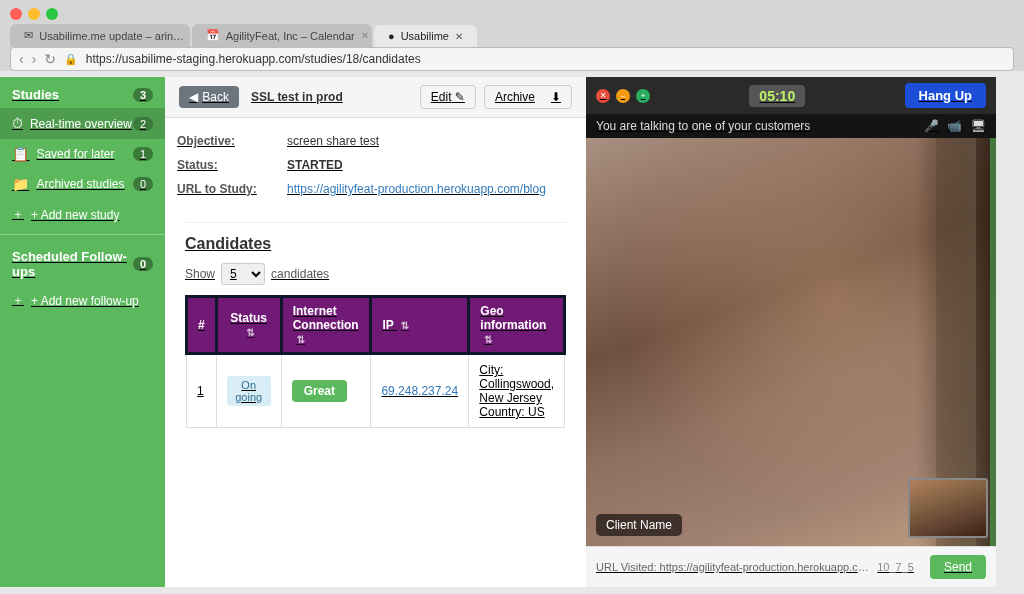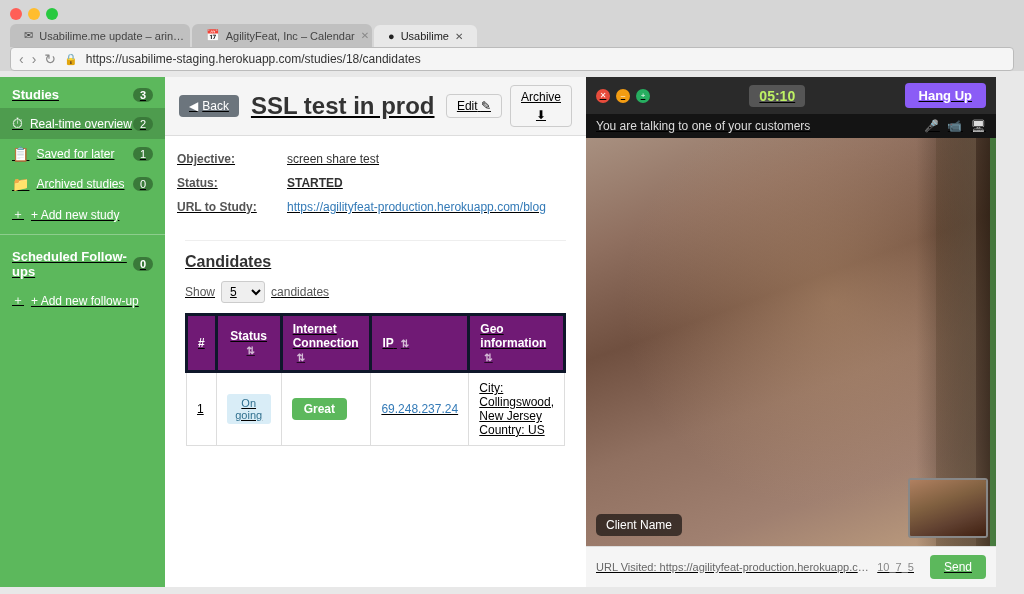--- a/index.html
+++ b/index.html
@@ -36,25 +36,25 @@
     .sidebar-add { display: flex; align-items: center; gap: 7px; padding: 7px 12px; color: #fff; font-size: 12px; cursor: pointer; }
     .sidebar-divider { border-top: 1px solid rgba(255,255,255,0.3); margin: 4px 0; }
     .scheduled-header { color: #fff; font-weight: bold; font-size: 13px; padding: 10px 12px 6px; display: flex; justify-content: space-between; align-items: center; }
 
     
     .content-area { flex: 1; background: #fff; display: flex; flex-direction: column; overflow: hidden; }
 
     
     .top-bar { background: #f5f5f5; border-bottom: 1px solid #ddd; padding: 8px 14px; display: flex; align-items: center; justify-content: space-between; }
     .back-btn { background: #6c757d; color: #fff; border: none; border-radius: 4px; padding: 4px 10px; font-size: 12px; cursor: pointer; display: flex; align-items: center; gap: 4px; }
-    .study-title { font-size: 24px; font-weight: bold; color: #333; margin-left: 12px; }
+    .study-title { font-size: 12px; font-weight: bold; color: #333; margin-left: 12px; }
     .top-bar-left { display: flex; align-items: center; }
     .top-bar-right { display: flex; align-items: center; gap: 8px; }
     .edit-btn { background: #f5f5f5; border: 1px solid #ccc; border-radius: 4px; padding: 4px 10px; font-size: 12px; cursor: pointer; }
-    .archive-btn { background: #f5f5f5; border: 1px solid #ccc; border-radius: 4px; padding: 4px 10px; font-size: 12px; cursor: pointer; display: flex; align-items: center; gap: 4px; flex-direction: column; }
+    .archive-btn { background: #f5f5f5; border: 1px solid #ccc; border-radius: 4px; padding: 4px 10px; font-size: 12px; cursor: pointer; display: flex; align-items: center; gap: 16px; }
 
     
     .study-details { padding: 16px 12px; background: #fff; }
     .detail-row { display: flex; margin-bottom: 10px; align-items: flex-start; }
     .detail-label { width: 110px; font-weight: bold; color: #555; font-size: 12px; }
     .detail-value { color: #333; font-size: 12px; }
     .detail-value.bold { font-weight: bold; }
     .detail-value a { color: #337ab7; text-decoration: none; }
 
     
@@ -79,21 +79,21 @@
     .ip-link { color: #337ab7; text-decoration: none; }
 
     
     .video-panel { width: 410px; background: #333; flex-shrink: 0; display: flex; flex-direction: column; position: relative; }
     .video-controls-top { display: flex; align-items: center; justify-content: space-between; padding: 6px 10px; background: #2a2a2a; }
     .video-dots { display: flex; gap: 6px; }
     .vdot-red { width: 14px; height: 14px; border-radius: 50%; background: #e74c3c; display: flex; align-items: center; justify-content: center; }
     .vdot-yellow { width: 14px; height: 14px; border-radius: 50%; background: #f39c12; display: flex; align-items: center; justify-content: center; }
     .vdot-green { width: 14px; height: 14px; border-radius: 50%; background: #27ae60; display: flex; align-items: center; justify-content: center; }
     .timer-box { background: #555; color: #bef264; padding: 3px 10px; border-radius: 4px; font-size: 14px; font-weight: bold; }
-    .hangup-btn { background: #8b5cf6; color: #fff; border: none; border-radius: 4px; padding: 5px 14px; font-size: 13px; font-weight: bold; cursor: pointer; }
+    .hangup-btn { background: #1d4ed8; color: #fff; border: none; border-radius: 4px; padding: 5px 14px; font-size: 13px; font-weight: bold; cursor: pointer; }
     .video-status-bar { background: rgba(0,0,0,0.6); color: #ddd; font-size: 12px; padding: 5px 10px; display: flex; align-items: center; justify-content: space-between; }
     .video-icons { display: flex; gap: 8px; }
     .video-main { flex: 1; background: #555; position: relative; overflow: hidden; }
     .client-name-overlay { position: absolute; bottom: 10px; left: 10px; background: rgba(0,0,0,0.6); color: #fff; padding: 4px 10px; font-size: 12px; border-radius: 5px; }
     .pip-video { position: absolute; bottom: 8px; right: 8px; width: 80px; height: 60px; background: linear-gradient(135deg, #a0825a 0%, #7a6040 50%, #553020 100%); border: 2px solid #888; border-radius: 3px; overflow: hidden; }
     .pip-inner { width: 100%; height: 100%; background: linear-gradient(160deg, #b08060 0%, #806040 40%, #604030 70%, #402010 100%); }
 
     
     .right-panel-bottom { background: #f5f5f5; padding: 8px 10px; border-top: 1px solid #ddd; display: flex; align-items: center; gap: 8px; }
     .url-visited-text { font-size: 11px; color: #666; flex: 1; overflow: hidden; white-space: nowrap; text-overflow: ellipsis; }

